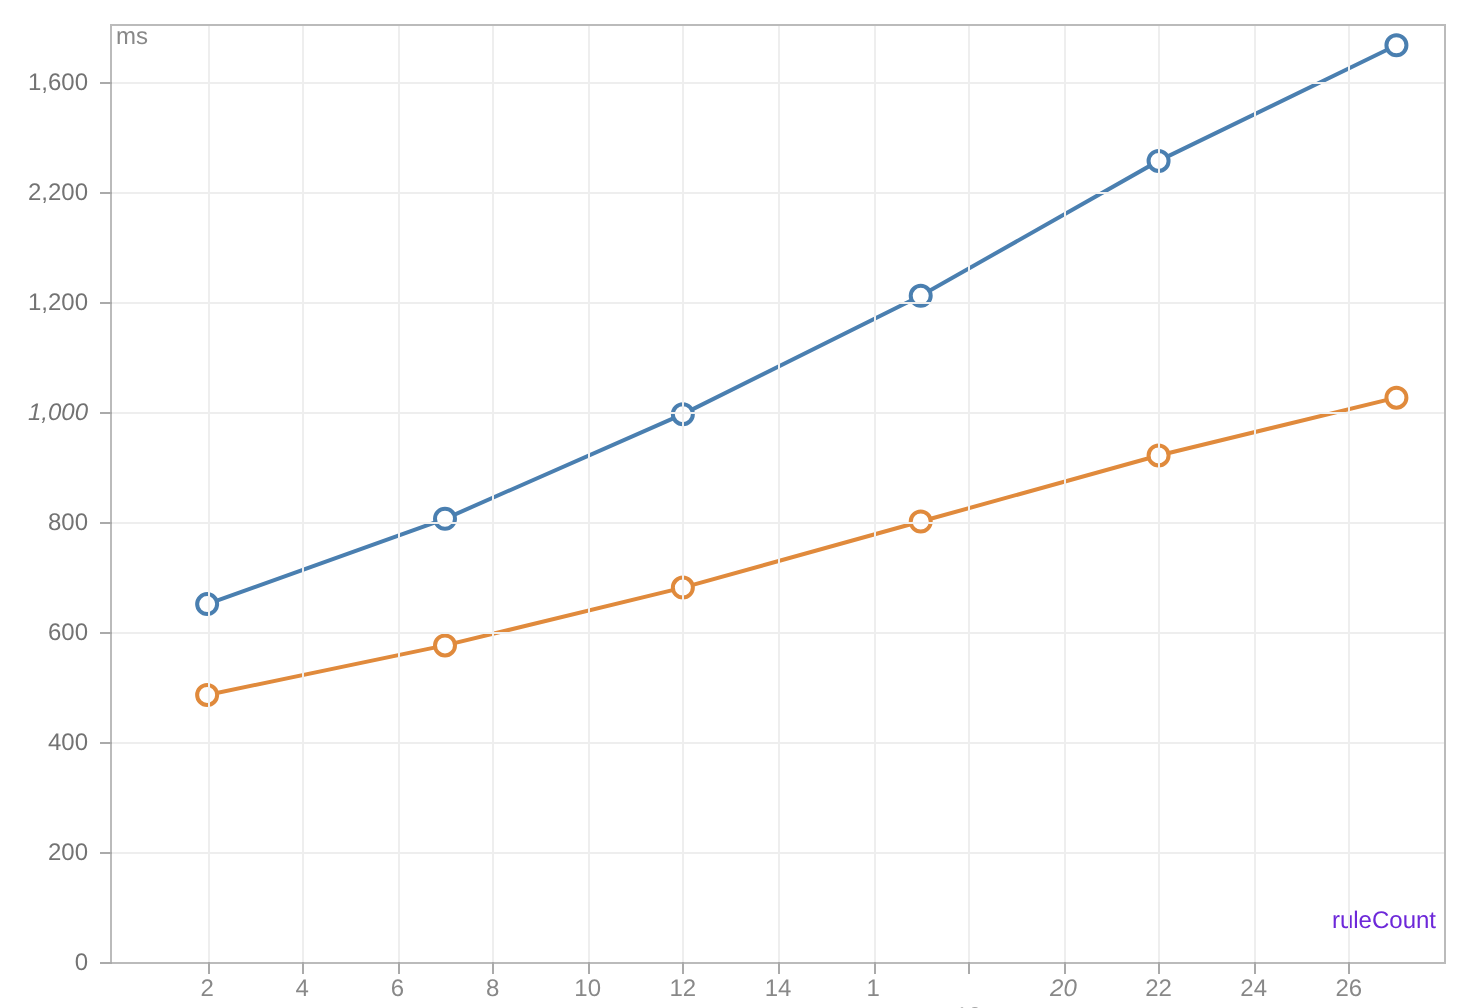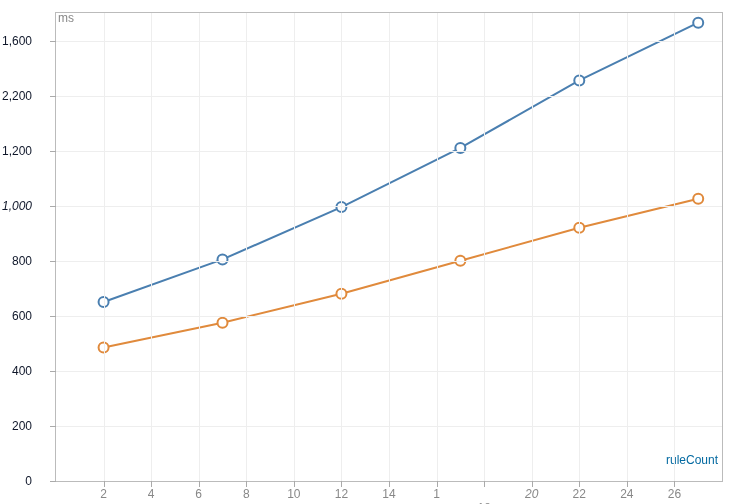--- a/index.html
+++ b/index.html
@@ -42,37 +42,37 @@
     position: absolute;
     top: 100%;
     margin-top: 6px;
     transform: translateX(-50%);
     color: #888;
     white-space: nowrap;
   }
   .tick-label-y {
     position: absolute;
     right: 100%;
-    margin-right: 24px;
+    margin-right: 12px;
     transform: translateY(-50%);
-    color: #0f172a;
+    color: #737373;
     white-space: nowrap;
     text-align: center;
   }
   .axis-title-y {
     position: absolute;
     left: 2px;
     top: -2px;
     color: #888;
   }
   .axis-title-x {
     position: absolute;
     right: 4px;
     bottom: 14px;
-    color: #0369a1;
+    color: #6d28d9;
   }
   svg.series {
     position: absolute;
     left: 0; top: 0;
     width: 100%; height: 100%;
     overflow: visible;
   }
 </style>
 </head>
 <body>

